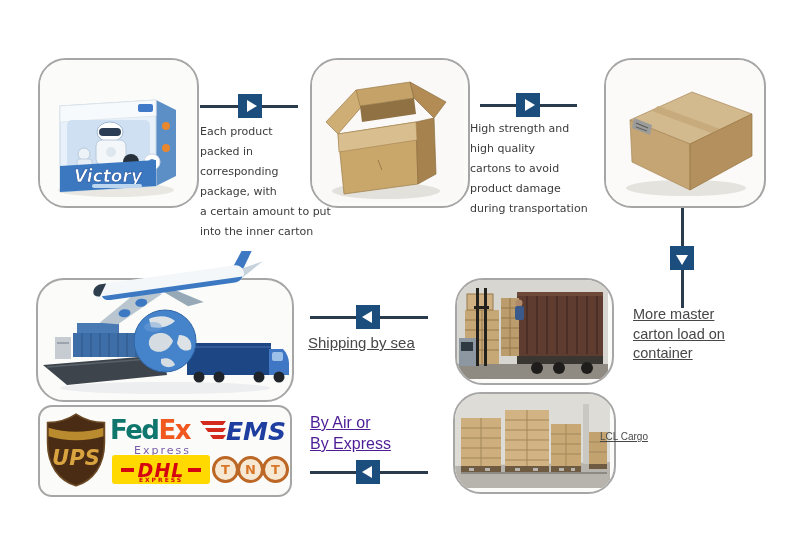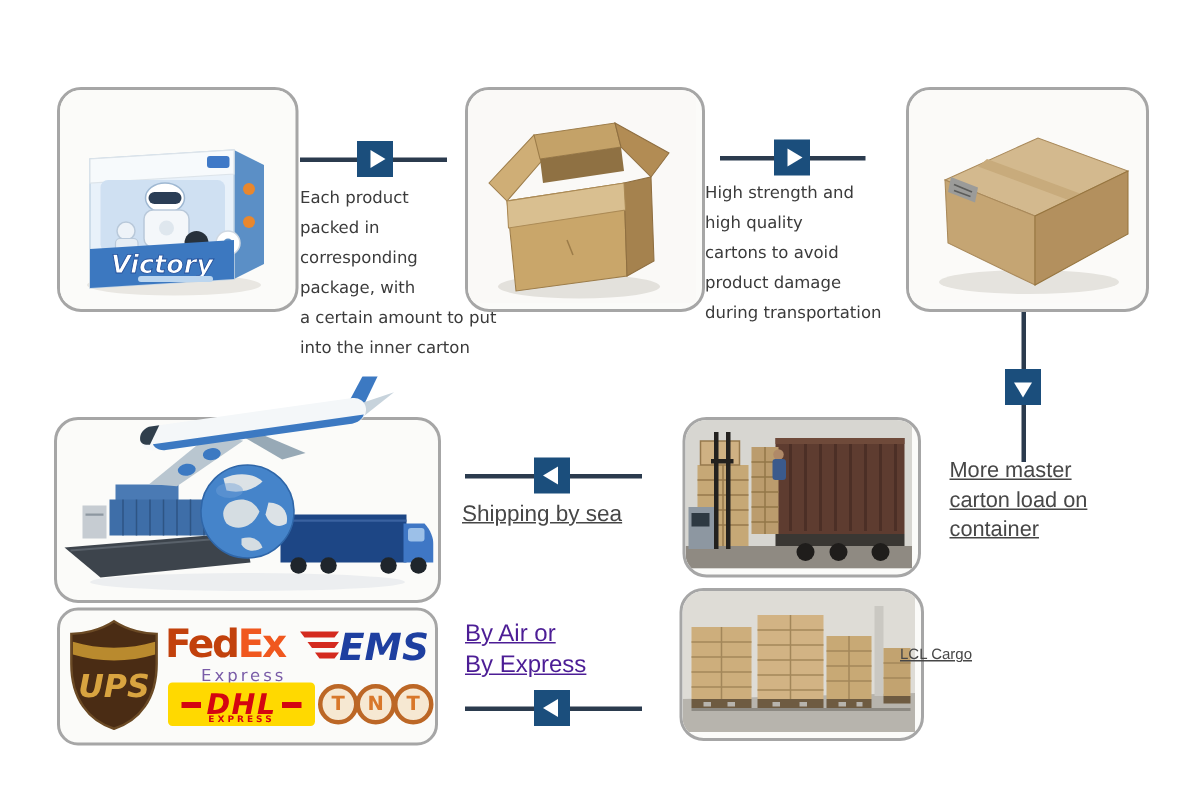--- a/index.html
+++ b/index.html
@@ -2,21 +2,21 @@
 <html><head>
 <meta charset="utf-8">
 <style>
   html,body { margin:0; padding:0; background:#ffffff; }
   .canvas {
     position:relative; width:800px; height:539px; background:#ffffff;
     font-family:"Liberation Sans", sans-serif; overflow:hidden;
   }
   .photo {
     position:absolute; background:#fbfbf9; border:2px solid #a6a6a6;
-    border-radius:16px; overflow:hidden;
+    border-radius:28px; overflow:hidden;
   }
   .photo.no-clip { overflow:visible; }
   .photo svg { display:block; }
 
   
   .arrow { position:absolute; }
   .shaft-h { position:absolute; left:0; right:0; top:50%; margin-top:-1px; height:2.5px; background:#2b3b4e; }
   .shaft-v { position:absolute; top:0; bottom:0; left:50%; margin-left:-1px; width:2.5px; background:#2b3b4e; }
   .sq { position:absolute; width:24px; height:24px; background:#1b4e7c; display:flex; align-items:center; justify-content:center; }
   .tri-r { width:0; height:0; border-top:6.5px solid transparent; border-bottom:6.5px solid transparent; border-left:10px solid #ffffff; margin-left:3px; }
@@ -24,21 +24,21 @@
   .tri-d { width:0; height:0; border-left:6.5px solid transparent; border-right:6.5px solid transparent; border-top:10px solid #ffffff; margin-top:3px; }
 
   
   .cap { position:absolute; white-space:pre-line; }
   .cap-v { font-family:"DejaVu Sans", sans-serif; font-size:11px; line-height:20px; color:#3b3b3b; }
   .cap-a { font-family:"Liberation Sans", sans-serif; color:#474747;text-decoration:underline; }
 
   
   .logo-item { position:absolute; }
   .fedex-word { font-family:"DejaVu Sans", sans-serif; font-weight:bold; font-size:26px; letter-spacing:-1.5px; line-height:26px; }
-  .fedex-fed { color:#c2410c;margin-top:48px; }
+  .fedex-fed { color:#0f766e;margin-top:48px; }
   .fedex-ex { color:#f0581f; }
   .fedex-express { position:absolute; left:24px; top:27px; font-family:"DejaVu Sans", sans-serif; font-size:11px; letter-spacing:2px; color:#7a5ca8; }
   .ems-wrap { display:flex; align-items:flex-start; }
   .ems-word { font-family:"DejaVu Sans", sans-serif; font-weight:bold; font-style:italic; font-size:25px; line-height:25px; color:#1e3fa0; letter-spacing:0px; }
   .dhl-box { position:absolute; background:#ffd900; border-radius:3px; display:flex; align-items:center; justify-content:center; }
   .dhl-word { font-family:"DejaVu Sans", sans-serif; font-weight:bold; font-style:italic; font-size:19px; color:#d40511; letter-spacing:1px; }
   .dhl-dash { width:13px; height:4px; background:#d40511; margin:0 4px; }
   .dhl-express { position:absolute; left:0; right:0; bottom:1px; text-align:center; font-family:"DejaVu Sans", sans-serif; font-size:6px; font-weight:bold; color:#d40511; letter-spacing:2px; }
   .tnt-wrap { display:flex; }
   .tnt-circle { width:21px; height:21px; border-radius:50%; border:3px solid #bc6726; background:#f6e8d2; color:#d8772a; font-weight:bold; font-size:13px; display:flex; align-items:center; justify-content:center; font-family:"DejaVu Sans", sans-serif; margin-left:-2px; }

